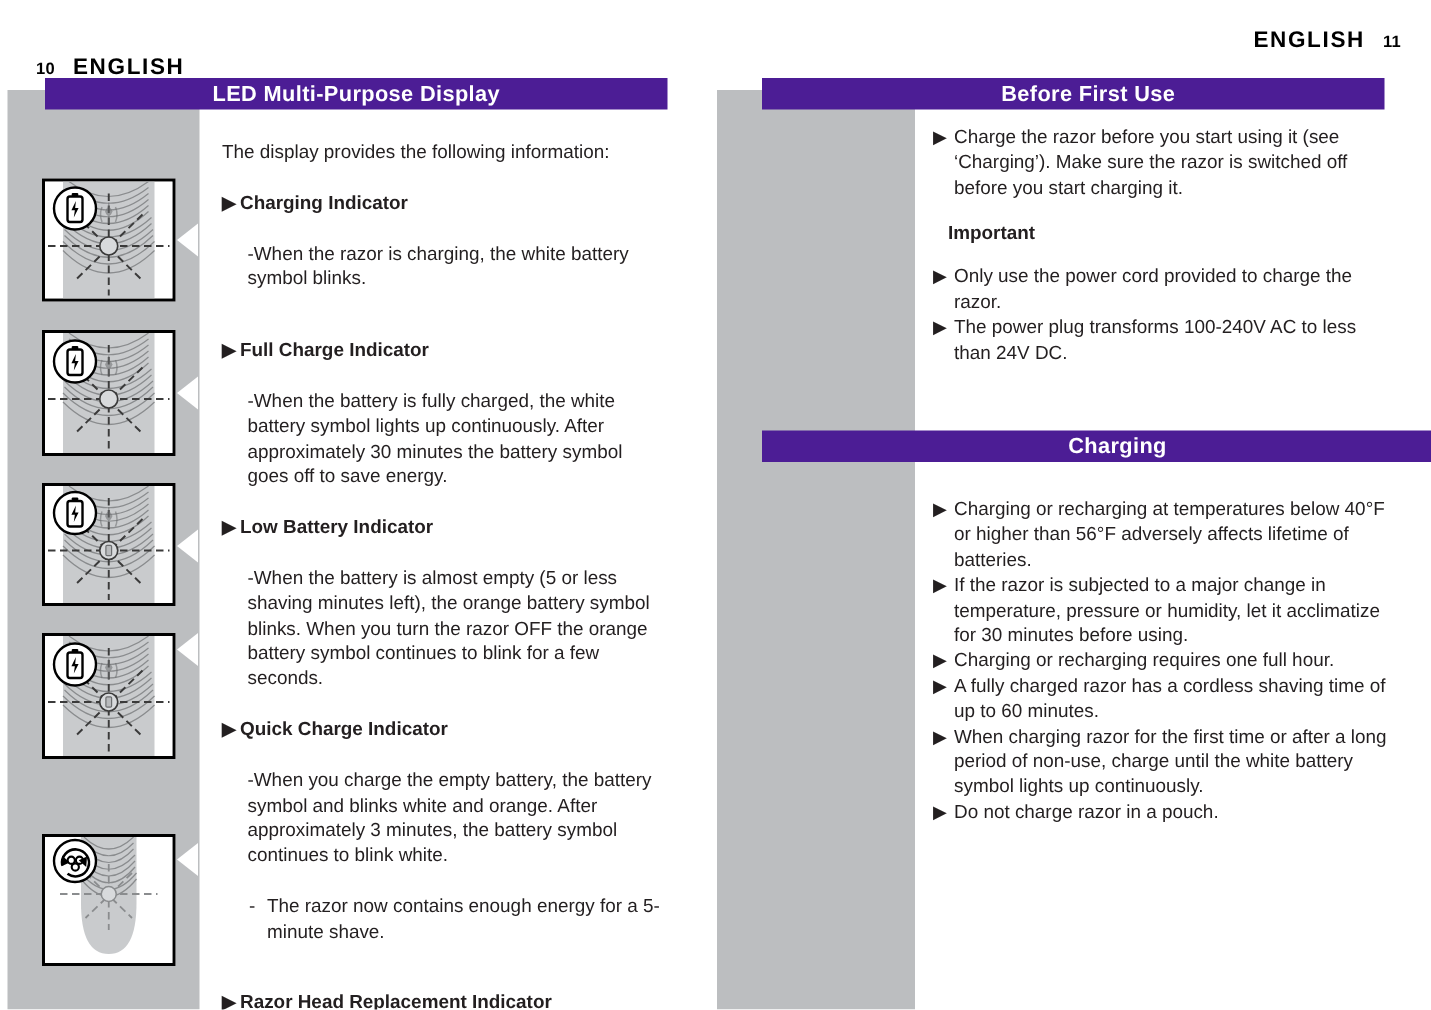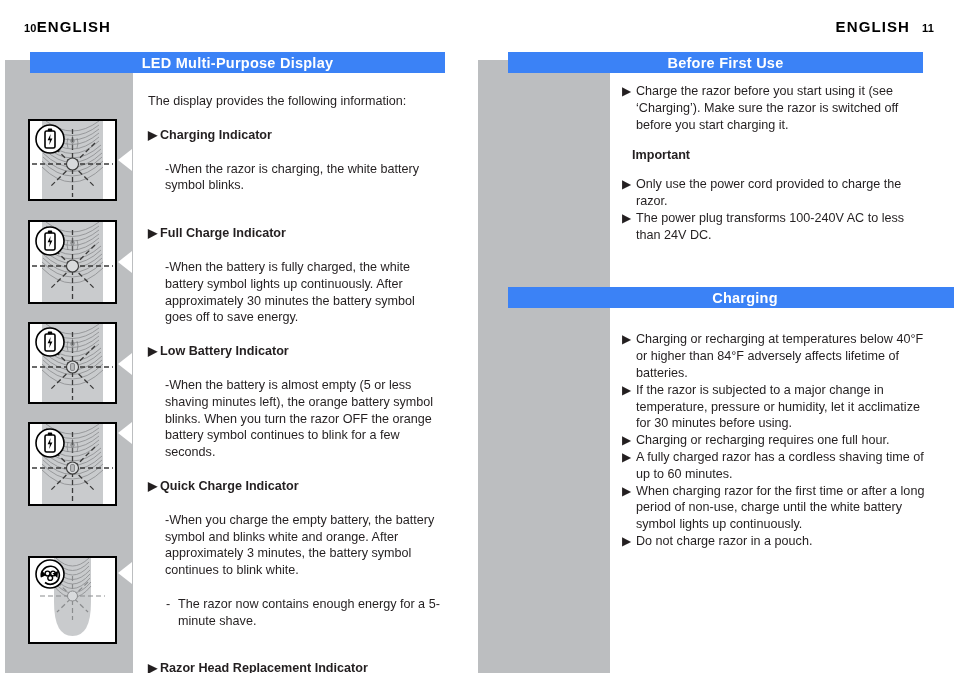--- a/index.html
+++ b/index.html
@@ -23,24 +23,24 @@
     font-weight: bold;
     color: #000;
     letter-spacing: 0.2px;
   }
   .folio-num {
     font-size: 11px;
     font-weight: bold;
   }
   .header-left {
     left: 24px;
-    top: 18px;
+    top: 36px;
     display: flex;
     align-items: baseline;
-    gap: 0;
+    gap: 12px;
   }
   .header-left .lang {
     font-size: 15px;
     font-weight: bold;
     letter-spacing: 1.1px;
   }
   .header-right {
     right: 20px;
     top: 18px;
     display: flex;
@@ -57,21 +57,21 @@
   .grey-panel {
     position: absolute;
     background: #bcbec0;
   }
   #grey-left  { left: 5px;   top: 60px; width: 128px; height: 613px; }
   #grey-right { left: 478px; top: 60px; width: 132px; height: 613px; }
 
   
   .section-bar {
     position: absolute;
-    background: #3b82f6;
+    background: #4c1d95;
     color: #ffffff;
     font-size: 14.5px;
     font-weight: bold;
     letter-spacing: 0.25px;
     display: flex;
     align-items: center;
     justify-content: center;
     box-sizing: border-box;
   }
   #bar-led      { left: 30px;  top: 52px;  width: 415px; height: 21px; }
@@ -260,21 +260,21 @@
       <span class="bullet">▶</span>
       <span class="txt">The power plug transforms 100-240V AC to less than 24V DC.</span>
     </li>
   </ul>
 
   <div style="height:88px"></div>
 
   <ul class="blist">
     <li>
       <span class="bullet">▶</span>
-      <span class="txt">Charging or recharging at temperatures below 40°F or higher than 84°F adversely affects lifetime of batteries.</span>
+      <span class="txt">Charging or recharging at temperatures below 40°F or higher than 56°F adversely affects lifetime of batteries.</span>
     </li>
     <li>
       <span class="bullet">▶</span>
       <span class="txt">If the razor is subjected to a major change in temperature, pressure or humidity, let it acclimatize for 30 minutes before using.</span>
     </li>
     <li>
       <span class="bullet">▶</span>
       <span class="txt">Charging or recharging requires one full hour.</span>
     </li>
     <li>

